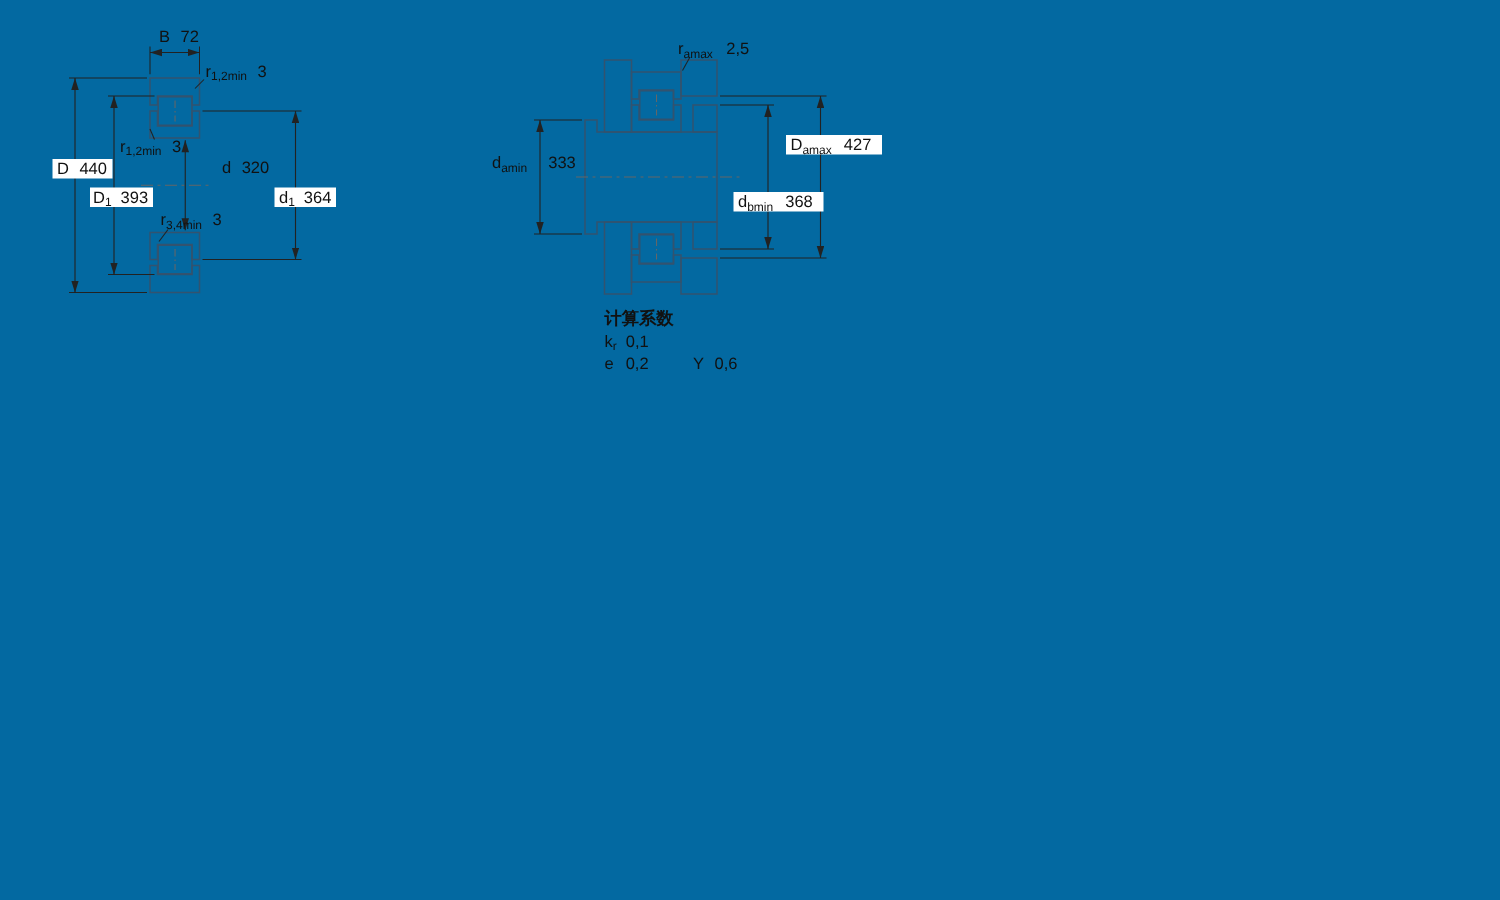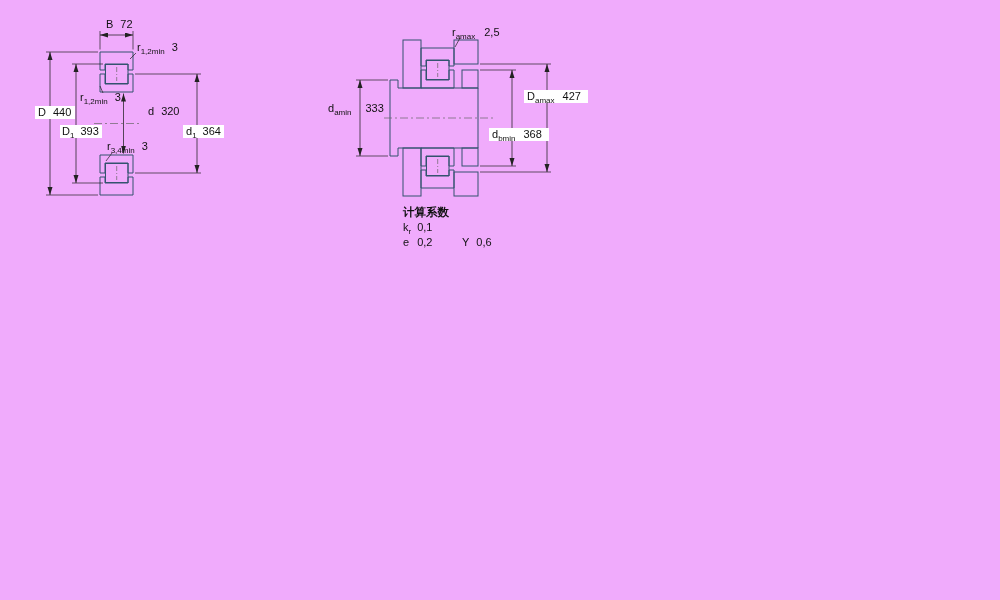--- a/index.html
+++ b/index.html
@@ -1,16 +1,16 @@
 <!DOCTYPE html>
 <html><head>
 <meta charset="utf-8">
 <style>
   html,body{margin:0;padding:0;background:#fff;}
-  .stage{position:relative;width:1000px;height:600px;background:#f0abfc;overflow:hidden;
+  .stage{position:relative;width:1000px;height:600px;background:#0369a1;overflow:hidden;
          font-family:"Liberation Sans", sans-serif;}
   svg{display:block;}
   text.dim{font-family:"Liberation Sans", sans-serif;font-size:11px;fill:#111;}
   tspan.sub{font-size:8px;}
   text.factors-title{font-family:"Liberation Sans", sans-serif;font-size:11.5px;font-weight:bold;fill:#111;}
   .partline{stroke:#33536f;stroke-width:1;fill:none;}
   .dimline{stroke:#222;stroke-width:0.75;fill:none;}
   .extline{stroke:#222;stroke-width:0.7;fill:none;}
   .leader{stroke:#222;stroke-width:0.7;fill:none;}
   .centerline{stroke:#666;stroke-width:0.7;fill:none;stroke-dasharray:8 3 2 3;}

